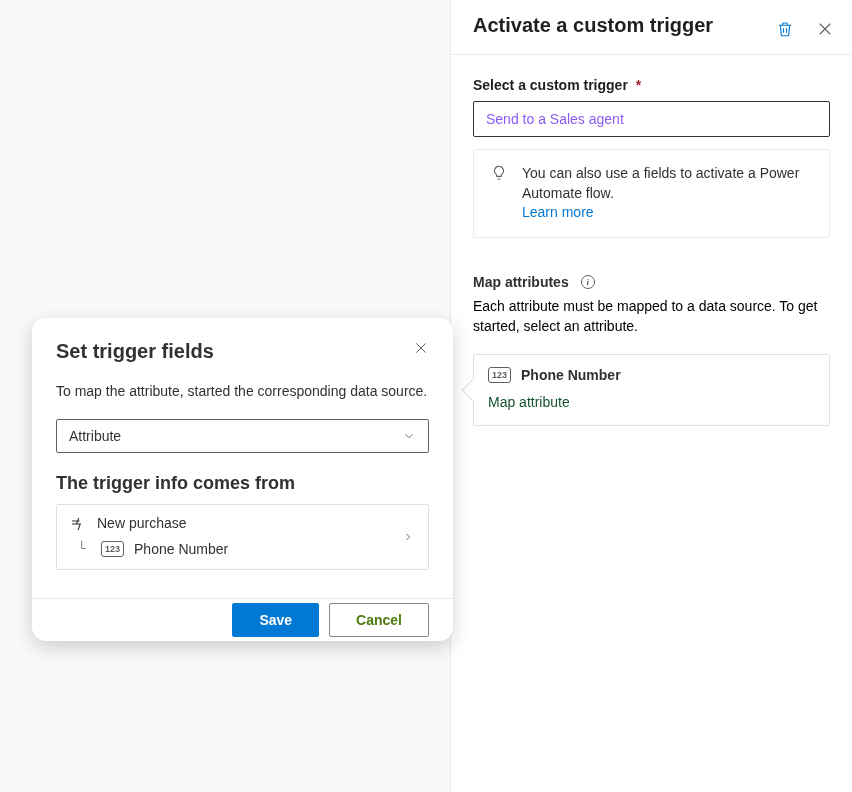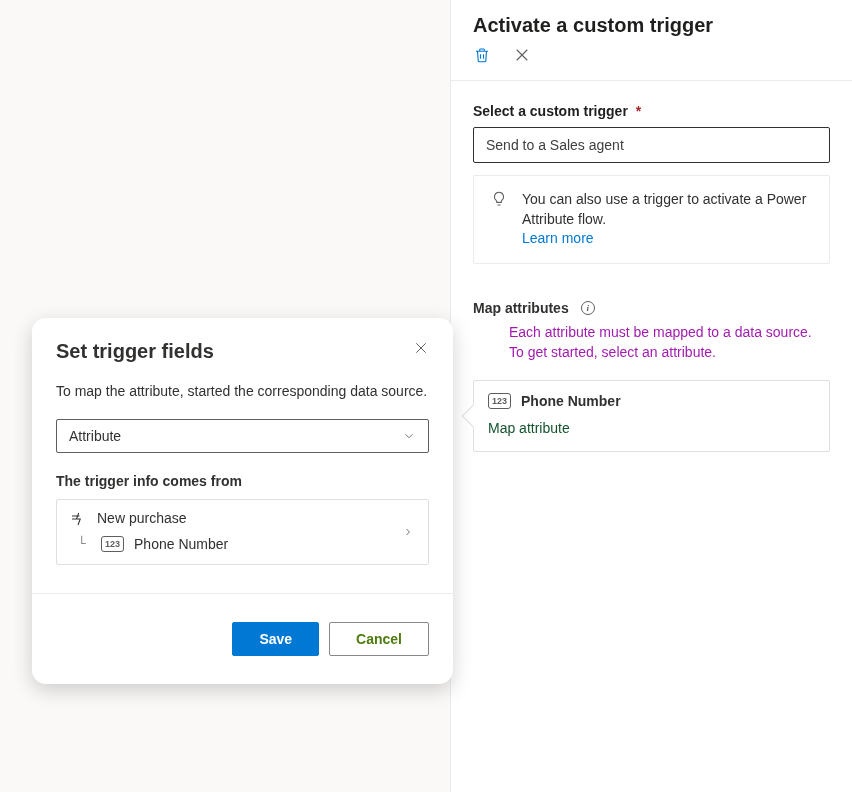--- a/index.html
+++ b/index.html
@@ -22,21 +22,20 @@
       height: 100%;
       background: #ffffff;
       border-left: 1px solid #edebe9;
     }
     .right-header {
       display: flex;
       align-items: flex-start;
       justify-content: space-between;
       padding: 12px 18px 16px 22px;
       border-bottom: 1px solid #edebe9;
-      flex-direction: column;
     }
     .right-title {
       font-size: 20px;
       font-weight: 600;
       color: #201f1e;
       max-width: 250px;
       line-height: 1.3;
     }
     .right-actions {
       display: flex;
@@ -67,21 +66,21 @@
       gap: 6px;
     }
     .required { color: #a4262c; margin-left: 2px; }
 
     .select-input {
       width: 100%;
       border: 1px solid #323130;
       border-radius: 2px;
       padding: 9px 12px;
       font-size: 14px;
-      color: #404040;
+      color: #8b5cf6;
       background: #fff;
       margin-bottom: 12px;
     }
 
     .info-box {
       border: 1px solid #edebe9;
       border-radius: 2px;
       background: #ffffff;
       padding: 14px 16px;
       display: flex;
@@ -93,21 +92,21 @@
 
     .map-section { margin-top: 36px; }
     .map-heading {
       font-size: 14px;
       font-weight: 600;
       display: flex;
       align-items: center;
       gap: 12px;
       margin-bottom: 6px;
     }
-    .map-desc { font-size: 14px; color: #a21caf; margin-bottom: 18px; line-height:1.45;margin-left:36px;}
+    .map-desc { font-size: 14px; color: #000000; margin-bottom: 18px; line-height:1.45;}
     .attr-card {
       border: 1px solid #e1dfdd;
       border-radius: 2px;
       background: #fff;
       padding: 12px 14px 14px;
       position: relative;
     }
     .attr-card-arrow {
       position: absolute;
       left: -9px;
@@ -155,41 +154,41 @@
       border-radius: 2px;
       padding: 8px 12px;
       font-size: 14px;
       display: flex;
       justify-content: space-between;
       align-items: center;
       cursor: pointer;
       background: #fff;
     }
     .dropdown .placeholder { color: #323130; }
-    .trigger-info-label { font-size: 14px; font-weight: 600; margin: 20px 0 10px; }
+    .trigger-info-label { font-size: 18px; font-weight: 600; margin: 20px 0 10px; }
     .trigger-source {
       border: 1px solid #e1dfdd;
       border-radius: 2px;
       padding: 10px 12px 12px;
       position: relative;
       cursor: pointer;
     }
     .trigger-source-row {
       display: flex; gap: 10px; font-size: 14px;
     }
     .trigger-source-row.indent { margin-top: 8px; }
     .tree-branch {
       color: #8a8886; font-family: monospace; font-size: 13px; width: 18px; display:inline-block; text-align:center;
       margin-left: 4px;
     }
     .chev-right { position: absolute; right: 14px; top: 50%; transform: translateY(-50%); color: #605e5c; }
 
     .popover-footer {
       border-top: 1px solid #edebe9;
-      padding: 28px 24px;
+      padding: 4px 24px;
       display: flex;
       justify-content: flex-end;
       gap: 10px;
     }
     .btn {
       font-size: 14px;
       font-weight: 600;
       padding: 8px 26px;
       border-radius: 2px;
       cursor: pointer;
@@ -239,21 +238,21 @@
       <span>Send to a Sales agent</span>
     </div>
 
     <div class="info-box">
       <span>
         <svg width="18" height="18" viewBox="0 0 24 24" fill="none" stroke="#605e5c" stroke-width="1.4">
           <path d="M12 3a6 6 0 00-4 10.5c.7.7 1 1.6 1 2.5v.5h6v-.5c0-.9.3-1.8 1-2.5A6 6 0 0012 3zM10 20h4"></path>
         </svg>
       </span>
       <div class="info-text">
-        <span>You can also use a trigger to activate a Power Attribute flow.</span><br>
+        <span>You can also use a fields to activate a Power Automate flow.</span><br>
         <a class="learn-more">Learn more</a>
       </div>
     </div>
 
     <div class="map-section">
       <div class="map-heading">
         <span>Map attributes</span>
         <span class="info-circle">i</span>
       </div>
       <div class="map-desc">Each attribute must be mapped to a data source. To get started, select an attribute.</div>

